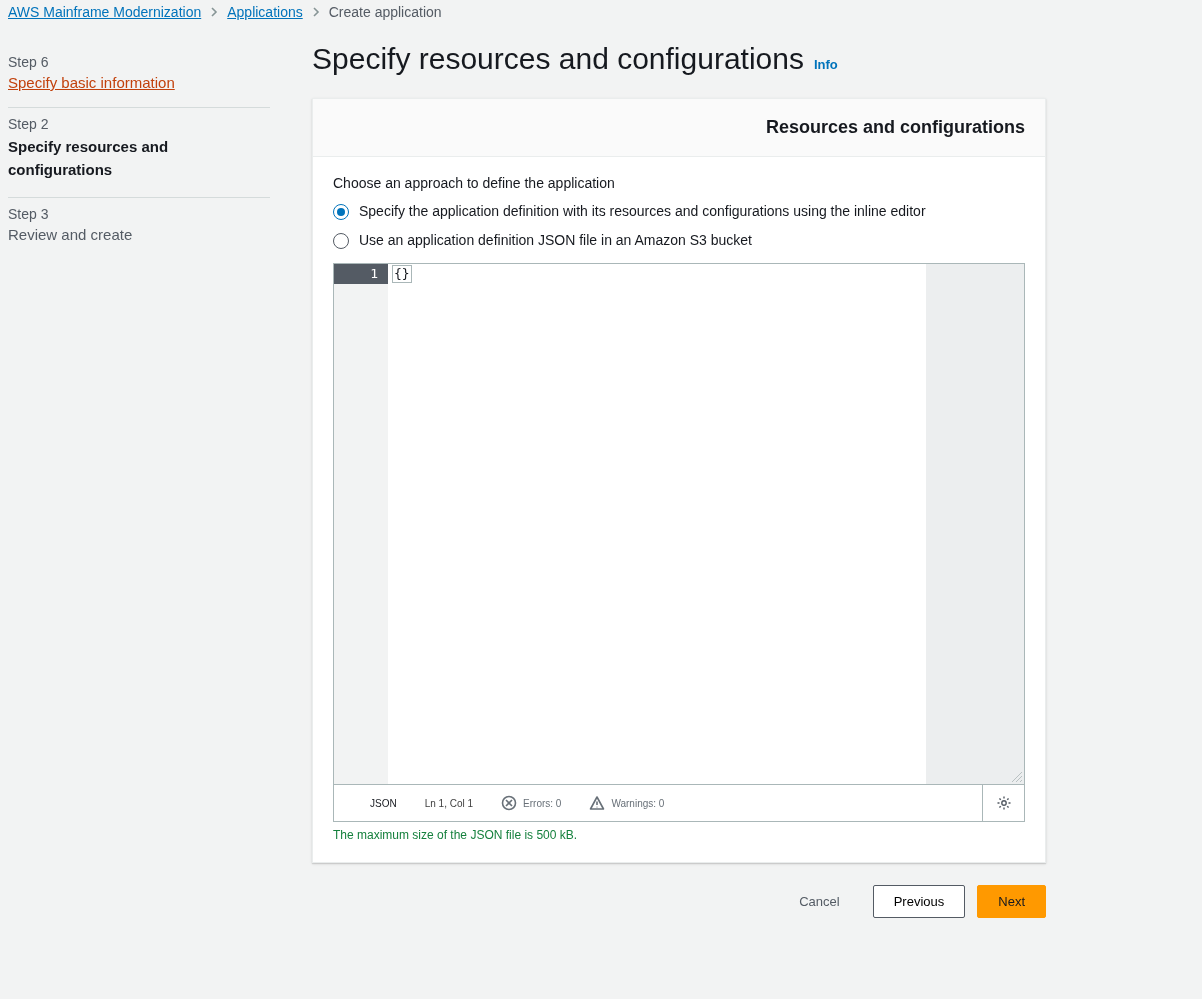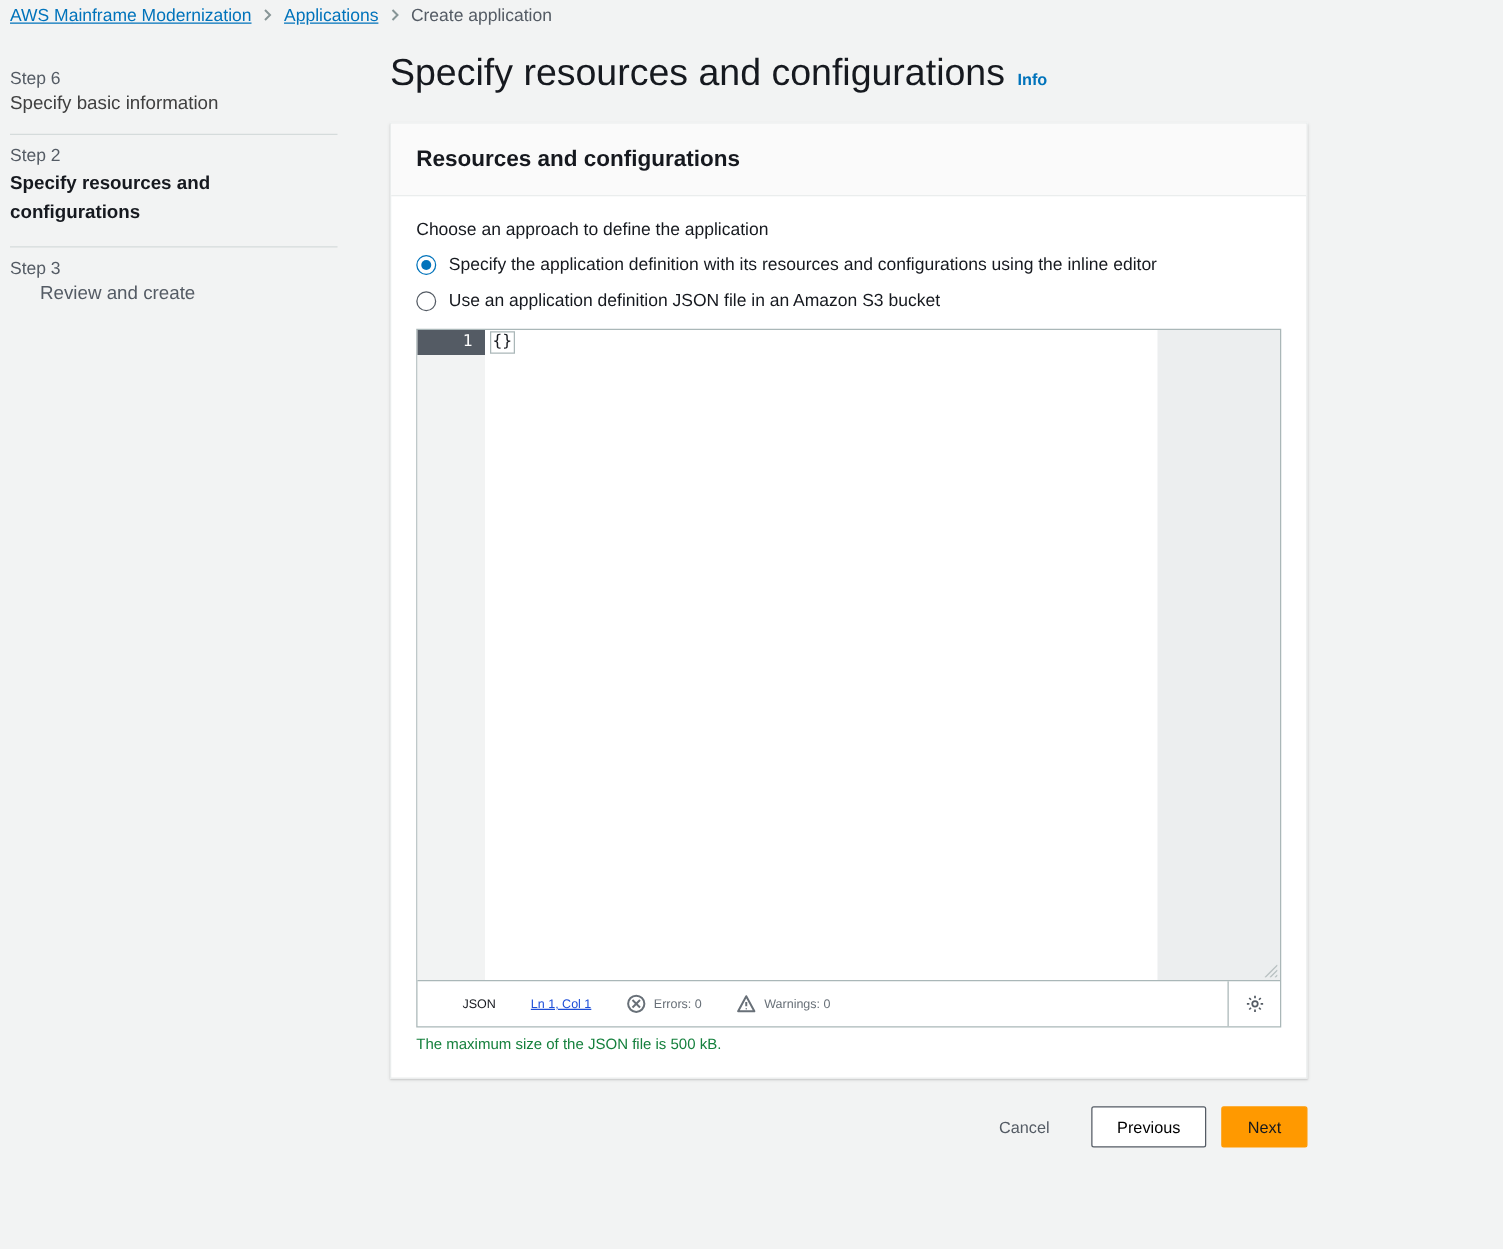--- a/index.html
+++ b/index.html
@@ -28,40 +28,41 @@
 
   
   .steps {
     width: 278px;
     padding: 16px 8px 0 8px;
   }
   .step { padding: 8px 0 16px 0; border-bottom: 1px solid #d5dbdb; }
   .step:last-child { border-bottom: none; }
   .step-label { color: #545b64; font-size: 14px; margin-bottom: 4px; }
   .step-title { font-size: 15px; }
-  .step-title a { color: #404040; cursor:pointer;}
+  .step-title a { color: #c2410c; text-decoration: underline; cursor:pointer;}
   .step-title.bold { font-weight: 700; color:#16191f; line-height:1.5;}
-  .step-title.muted { color:#545b64;margin-left:24px; }
+  .step-title.muted { color:#545b64; }
 
   
   .main { flex: 1; padding: 6px 18px 24px 34px; }
   .page-heading { display:flex; align-items: baseline; gap:10px; margin:6px 0 22px 0;}
   .page-heading h1 { font-size: 30px; font-weight:400; margin:0; letter-spacing:0px;}
   .info-link { color:#0073bb; font-size:13px; font-weight:700; cursor:pointer;}
 
   
   .panel {
     background:#fff;
     box-shadow: 0 1px 1px rgba(0,0,0,0.1), 0 1px 3px rgba(0,0,0,0.1);
     border:1px solid #eaeded;
   }
   .panel-header {
     padding: 18px 20px;
     border-bottom: 1px solid #eaeded;
     background:#fafafa;
+    text-align:right;
   }
   .panel-header h2 { margin:0; font-size:18px; font-weight:700;}
   .panel-body { padding: 18px 20px 20px 20px; }
 
   .field-label { margin: 0 0 10px 0; font-size:14px; color:#16191f;}
 
   .radio-row { display:flex; align-items:flex-start; gap:10px; margin-bottom:8px; max-width:600px;}
   .radio-row label { cursor:pointer; line-height:1.5;}
   .radio-outer {
     width:16px; height:16px; border-radius:50%; border:1px solid #545b64;
@@ -103,21 +104,21 @@
     position:absolute; right:2px; bottom:2px; width:12px; height:12px;
     opacity:.5; pointer-events:none;
   }
   .editor-status {
     display:flex; align-items:center; gap:28px;
     border-top:1px solid #aab7b8;
     padding:10px 12px 10px 36px; font-size:10px; color:#545b64;
     position:relative;
   }
   .editor-status .lang { color:#16191f;}
-  .editor-status .pos { color:#1d4ed8;text-decoration:underline;}
+  .editor-status .pos { color:#404040;}
   .editor-status .err, .editor-status .warn { display:inline-flex; align-items:center; gap:6px; color:#687078;}
   .editor-status .err svg, .editor-status .warn svg { width:16px; height:16px;}
   .editor-status .gear {
     position:absolute; right:0; top:0; bottom:0; width:42px;
     border-left:1px solid #aab7b8;
     display:flex; align-items:center; justify-content:center; cursor:pointer;
   }
   .editor-status .gear svg { width:16px; height:16px; color:#545b64;}
 
   .help-text { font-size:12px; color:#15803d; margin-top:6px;}

